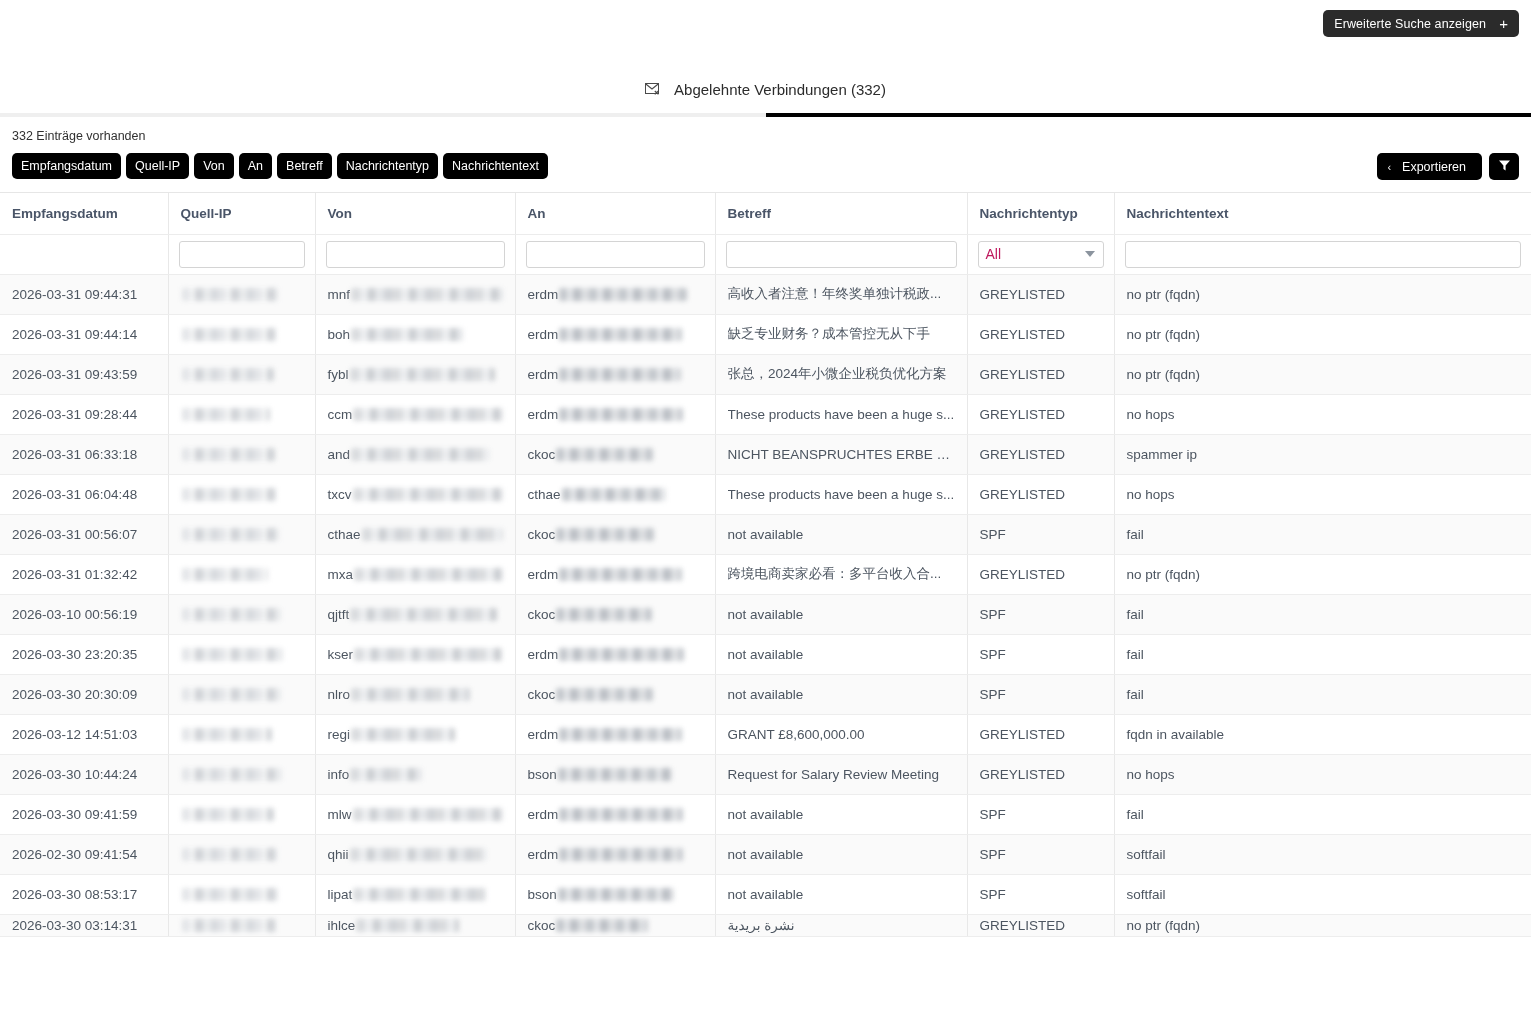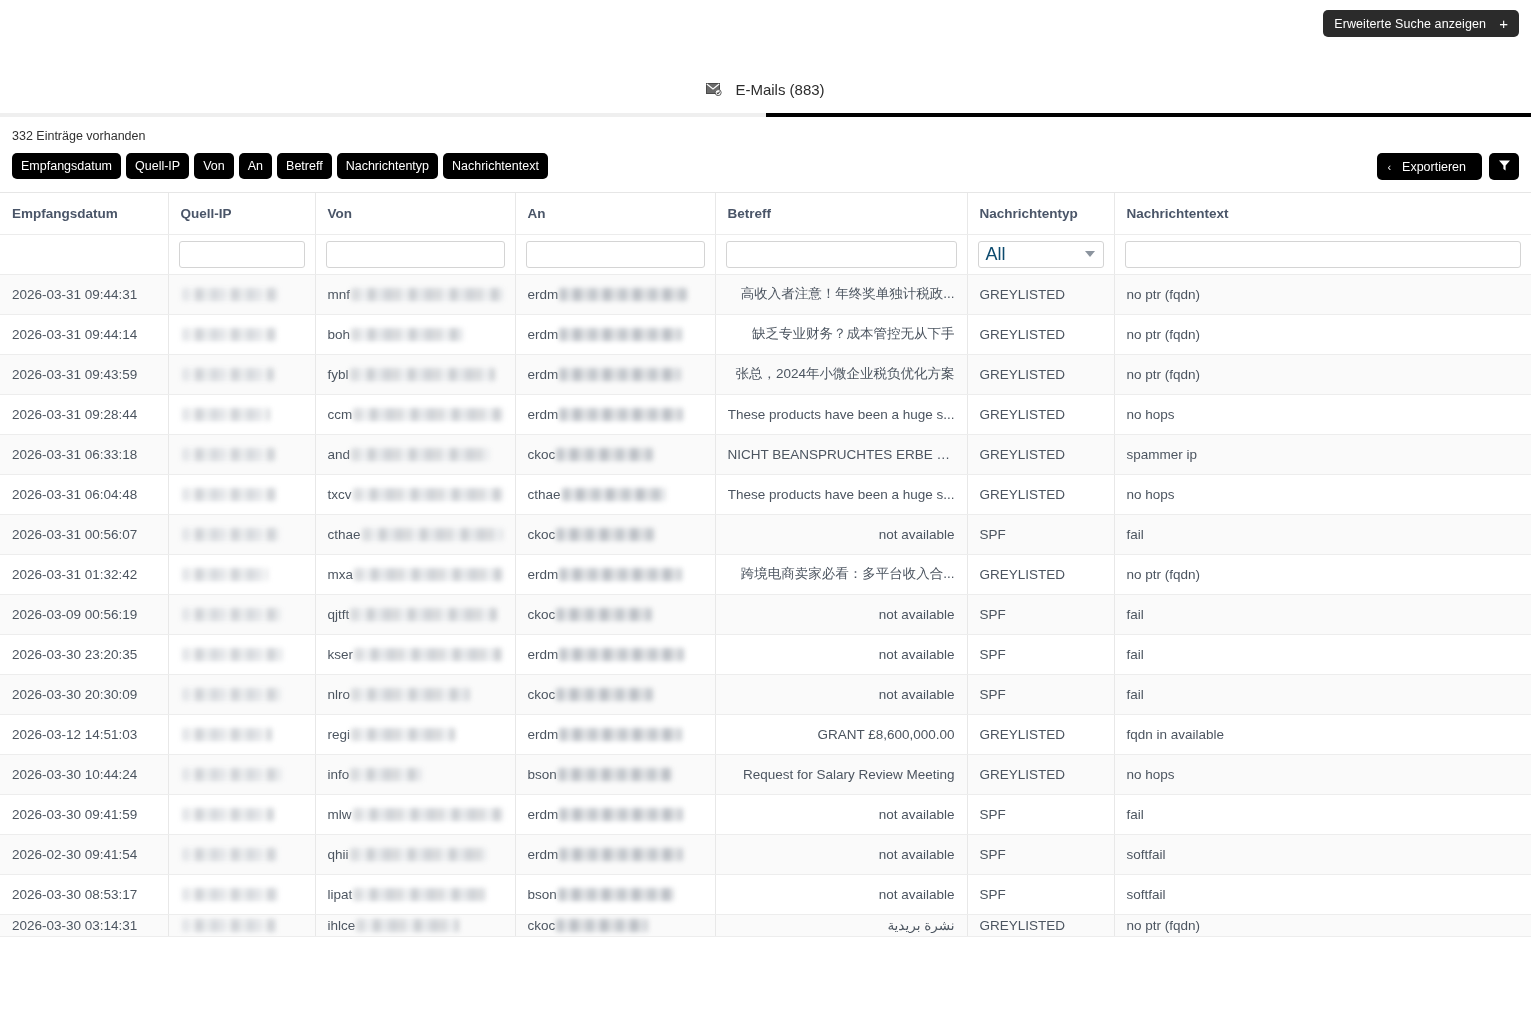--- a/index.html
+++ b/index.html
@@ -177,21 +177,21 @@
     width: 100%;
     height: 27px;
     border: 1px solid #d4d4d4;
     border-radius: 3px;
     background: #fff;
     display: flex;
     align-items: center;
     padding: 0 7px;
     cursor: pointer;
   }
-  .filter-select .sel-val { font-size: 18px; color: #0c4a6e; }
+  .filter-select .sel-val { font-size: 14px; color: #be185d; }
   .filter-select .caret {
     position: absolute;
     right: 8px;
     width: 0; height: 0;
     border-left: 5px solid transparent;
     border-right: 5px solid transparent;
     border-top: 6px solid #8b949e;
   }
 
   tbody tr.data-row td {
@@ -200,21 +200,21 @@
     font-size: 13.5px;
     color: #4c5560;
     border-bottom: 1px solid #ededed;
     white-space: nowrap;
     overflow: hidden;
   }
   tbody tr.data-row:nth-child(odd) td { background: #fafafa; }
   tbody tr.data-row:nth-child(even) td { background: #ffffff; }
 
   .cell-inner { display: flex; align-items: center; }
-  .truncate { overflow: hidden; text-overflow: ellipsis; white-space: nowrap; display: block; text-align: right; }
+  .truncate { overflow: hidden; text-overflow: ellipsis; white-space: nowrap; display: block; }
 
   
   .redact {
     display: inline-block;
     height: 13px;
     margin-left: 1px;
     border-radius: 2px;
     background:
       repeating-linear-gradient(90deg,
         #d8dadd 0px, #d8dadd 9px,
@@ -260,27 +260,26 @@
   <button class="adv-search-btn">
     <span>Erweiterte Suche anzeigen</span>
     <span class="plus">+</span>
   </button>
 </div>
 
 <div class="tabs">
   <div class="tab">
     <span class="tab-icon">
       <svg width="16" height="13" viewBox="0 0 16 13">
-        <rect x="0.5" y="0.5" width="13" height="10" fill="#6b6b6b" stroke="#4a4a4a"></rect>
-        <path d="M0.8 1 L7 6 L13.2 1" fill="none" stroke="#ffffff" stroke-width="1.1"></path>
-        <circle cx="12.2" cy="9.6" r="3" fill="#ffffff" stroke="#5a5a5a"></circle>
-        <path d="M10.8 9.7 L11.9 10.8 L13.7 8.6" fill="none" stroke="#4a4a4a" stroke-width="1.1"></path>
+        <rect x="0.5" y="0.5" width="13" height="10" fill="none" stroke="#4a4a4a"></rect>
+        <path d="M0.8 1 L7 6 L13.2 1" fill="none" stroke="#4a4a4a" stroke-width="1.1"></path>
+        <path d="M9.8 8 L13.4 11.4 M13.4 8 L9.8 11.4" fill="none" stroke="#4a4a4a" stroke-width="1.2"></path>
       </svg>
     </span>
-    <span>E-Mails (883)</span>
+    <span>Abgelehnte Verbindungen (332)</span>
   </div>
 </div>
 <div class="tab-underlines">
   <div class="tab-underline"></div>
   <div class="tab-underline active"></div>
 </div>
 
 <div class="count-line">332 Einträge vorhanden</div>
 
 <div class="toolbar">
@@ -517,21 +516,21 @@
               <span class="redact dark" style="width: 123px;"></span>
             </span>
           </td>
           <td>
             <span class="truncate">跨境电商卖家必看：多平台收入合...</span>
           </td>
           <td><span>GREYLISTED</span></td>
           <td><span>no ptr (fqdn)</span></td>
         </tr>
         <tr class="data-row">
-          <td><span>2026-03-09 00:56:19</span></td>
+          <td><span>2026-03-10 00:56:19</span></td>
           <td><span class="redact ip" style="width: 99px;"></span></td>
           <td>
             <span class="cell-inner">
               <span class="prefix">qjtft</span>
               <span class="redact" style="width: 147px;"></span>
             </span>
           </td>
           <td>
             <span class="cell-inner">
               <span class="prefix">ckoc</span>

